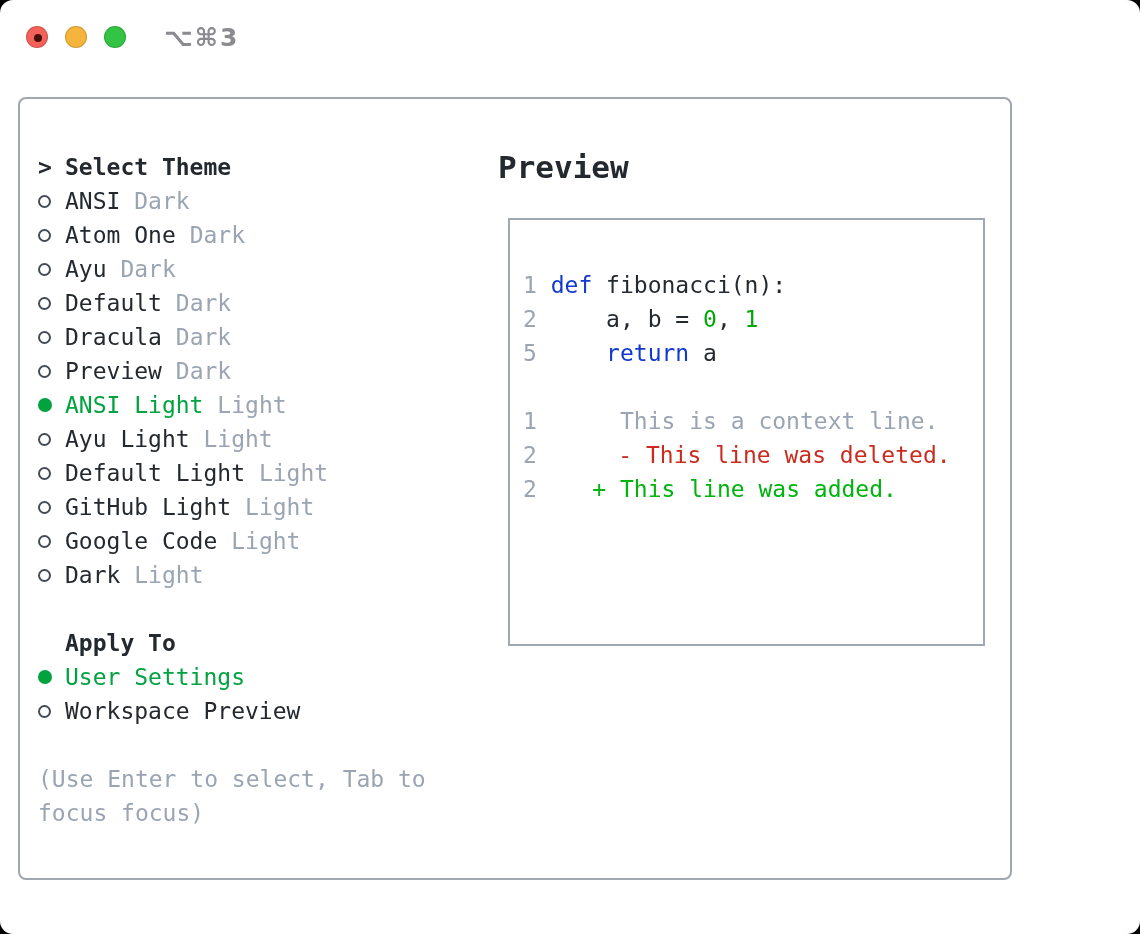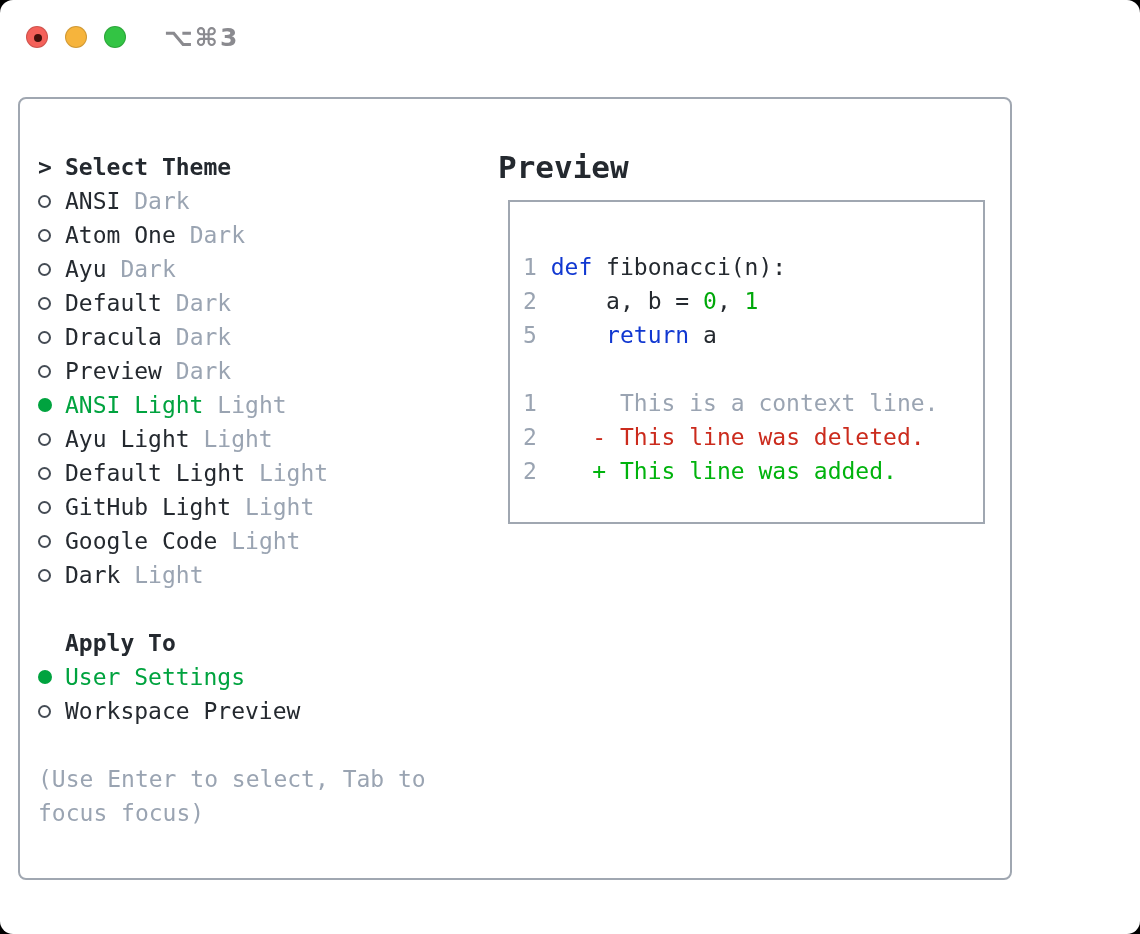--- a/index.html
+++ b/index.html
@@ -47,33 +47,33 @@
   .help{
     margin-top:0;width:424px;line-height:34px;font-size:23px;
     color:var(--muted,#9aa4b2);
   }
   
   .preview-header{
     position:absolute;left:478px;top:51px;height:34px;line-height:34px;
     font-size:31px;font-weight:bold;color:var(--text,#24292f);
   }
   .preview-box{
-    position:absolute;left:488px;top:101px;width:477px;height:324px;
+    position:absolute;left:488px;top:119px;width:477px;height:428px;
     box-sizing:border-box;border:2px solid var(--border-gray,#a0a7b1);background:#fff;padding-left:11px;
   }
   .code{position:absolute;left:13px;top:48px;}
   pre.cl{margin:0;height:34px;line-height:34px;font-size:23px;
     font-family:"DejaVu Sans Mono",monospace;white-space:pre;}
   .ln{color:var(--muted,#9aa4b2);}
   .c-plain{color:var(--text,#24292f);}
   .c-kw{color:var(--keyword-blue,#1138d1);}
   .c-fn{color:var(--function-cyan,#00b7c3);}
   .c-lit{color:var(--literal-green,#00a80a);}
   .c-ctx{color:var(--muted,#9aa4b2);}
-  .c-del{color:var(--diff-red,#cb2b1d);}
+  .c-del{color:var(--diff-red,#cb2b1d);margin-left:26px;}
   .c-add{color:var(--diff-green,#00b30d);}
 </style>
 </head>
 <body>
 
 <div class="canvas">
 
   <div class="titlebar">
     <div class="traffic">
       <span class="tl tl-red">

